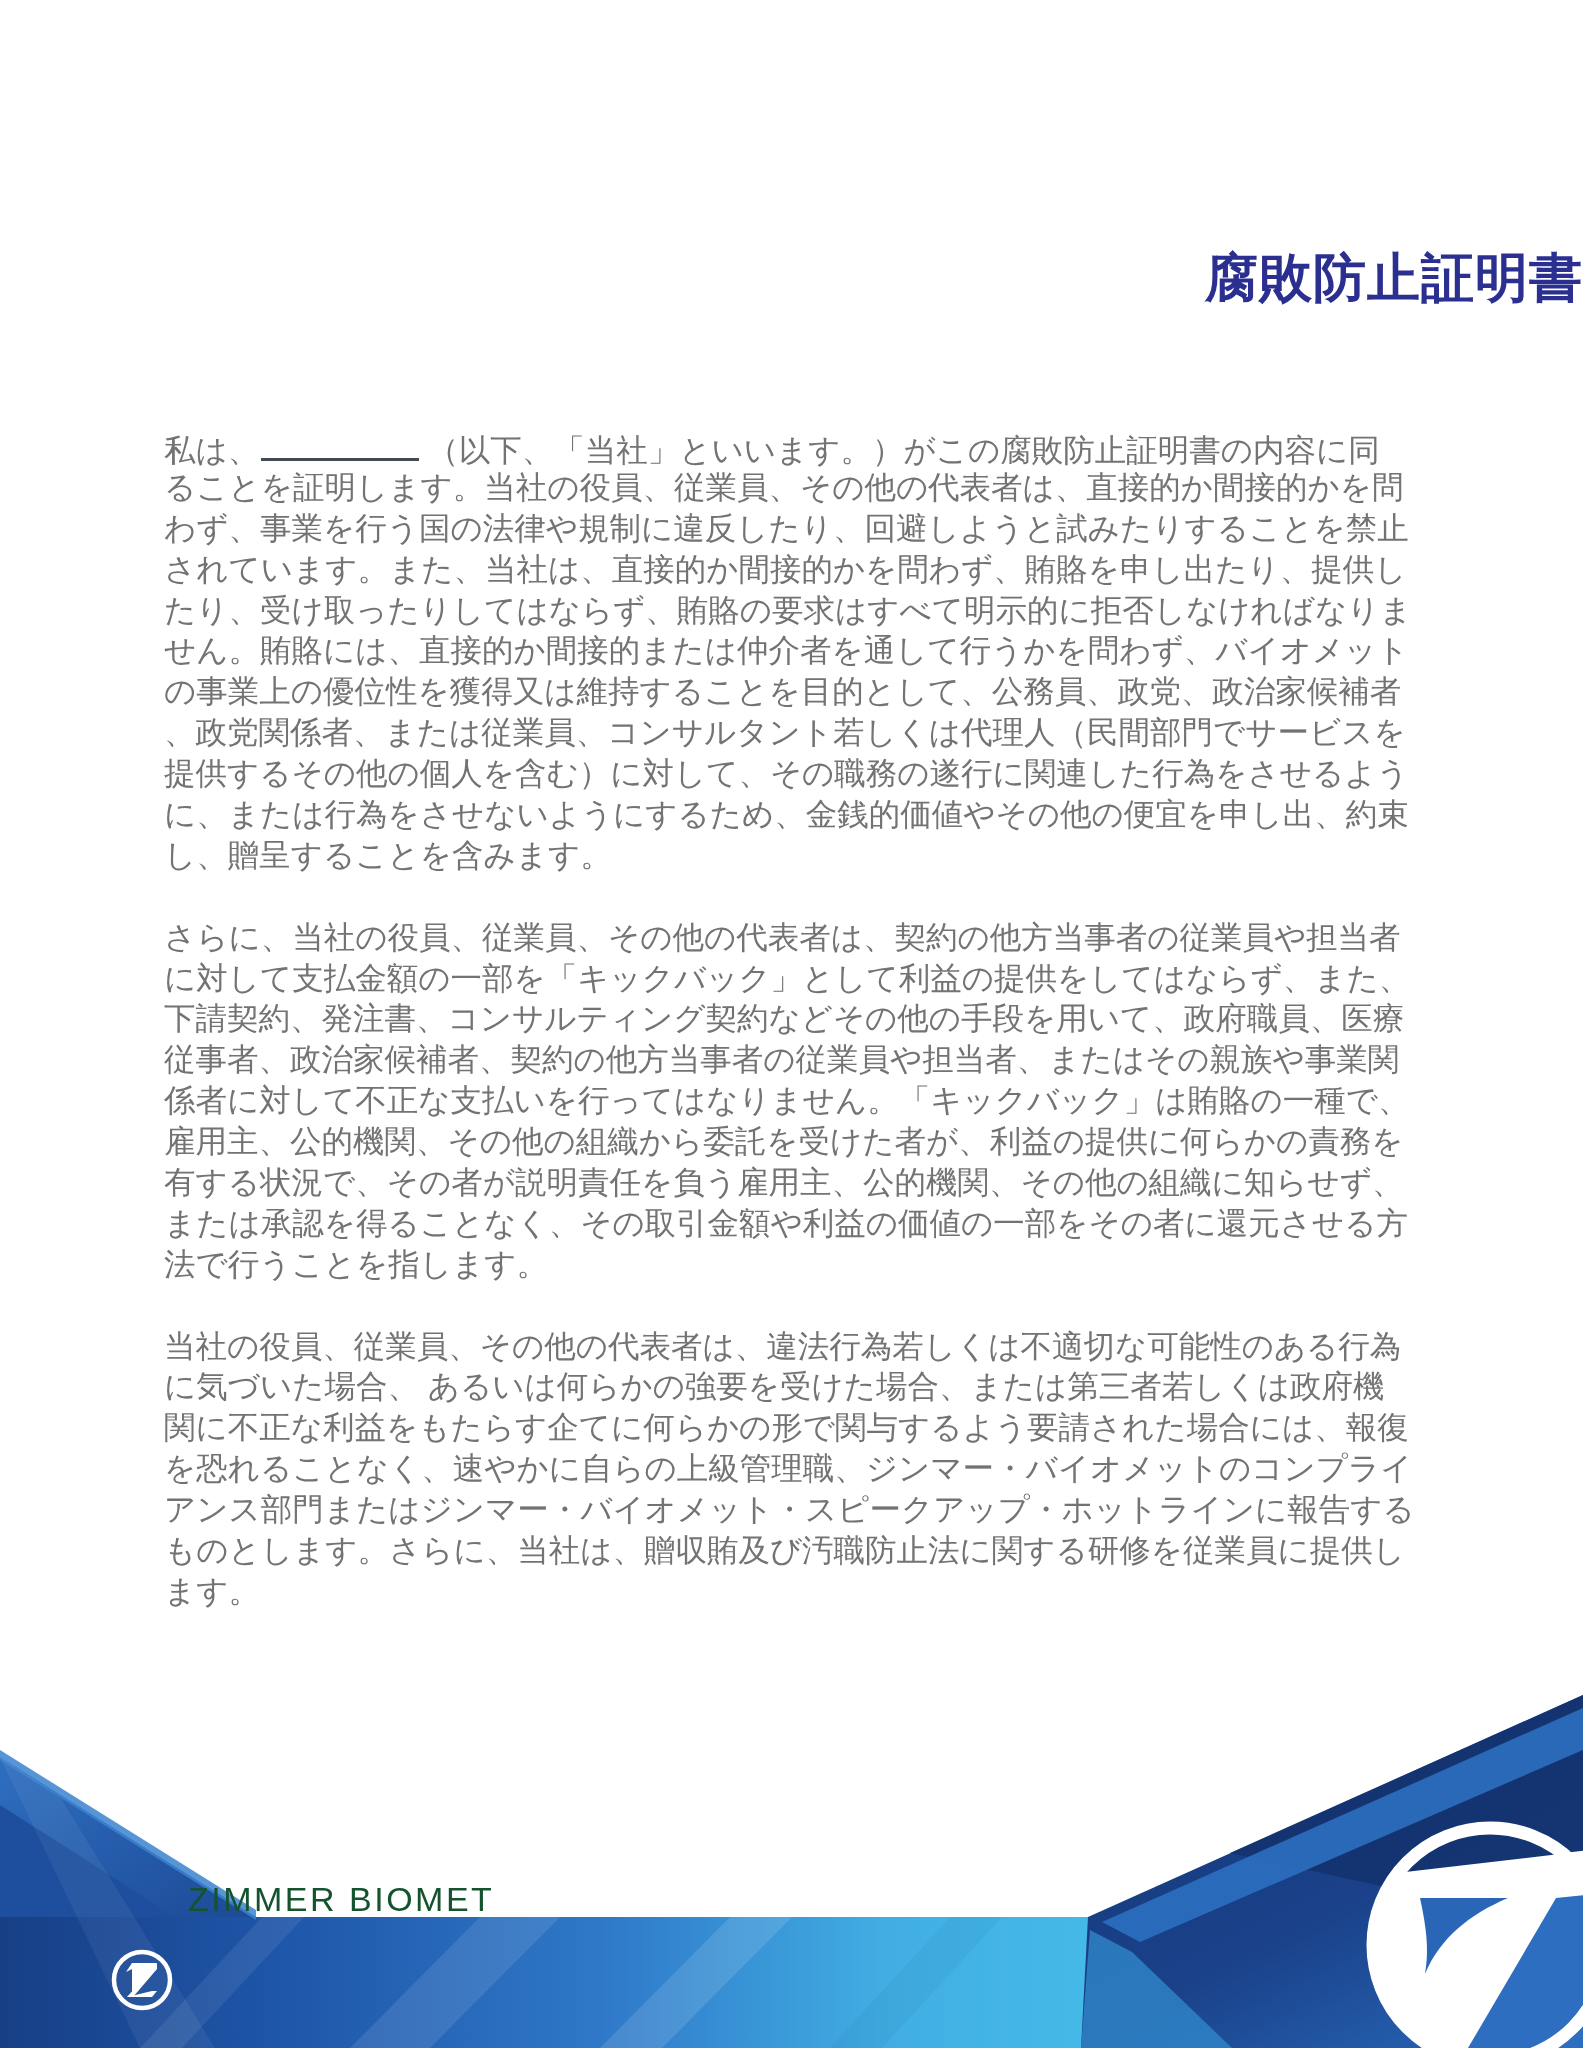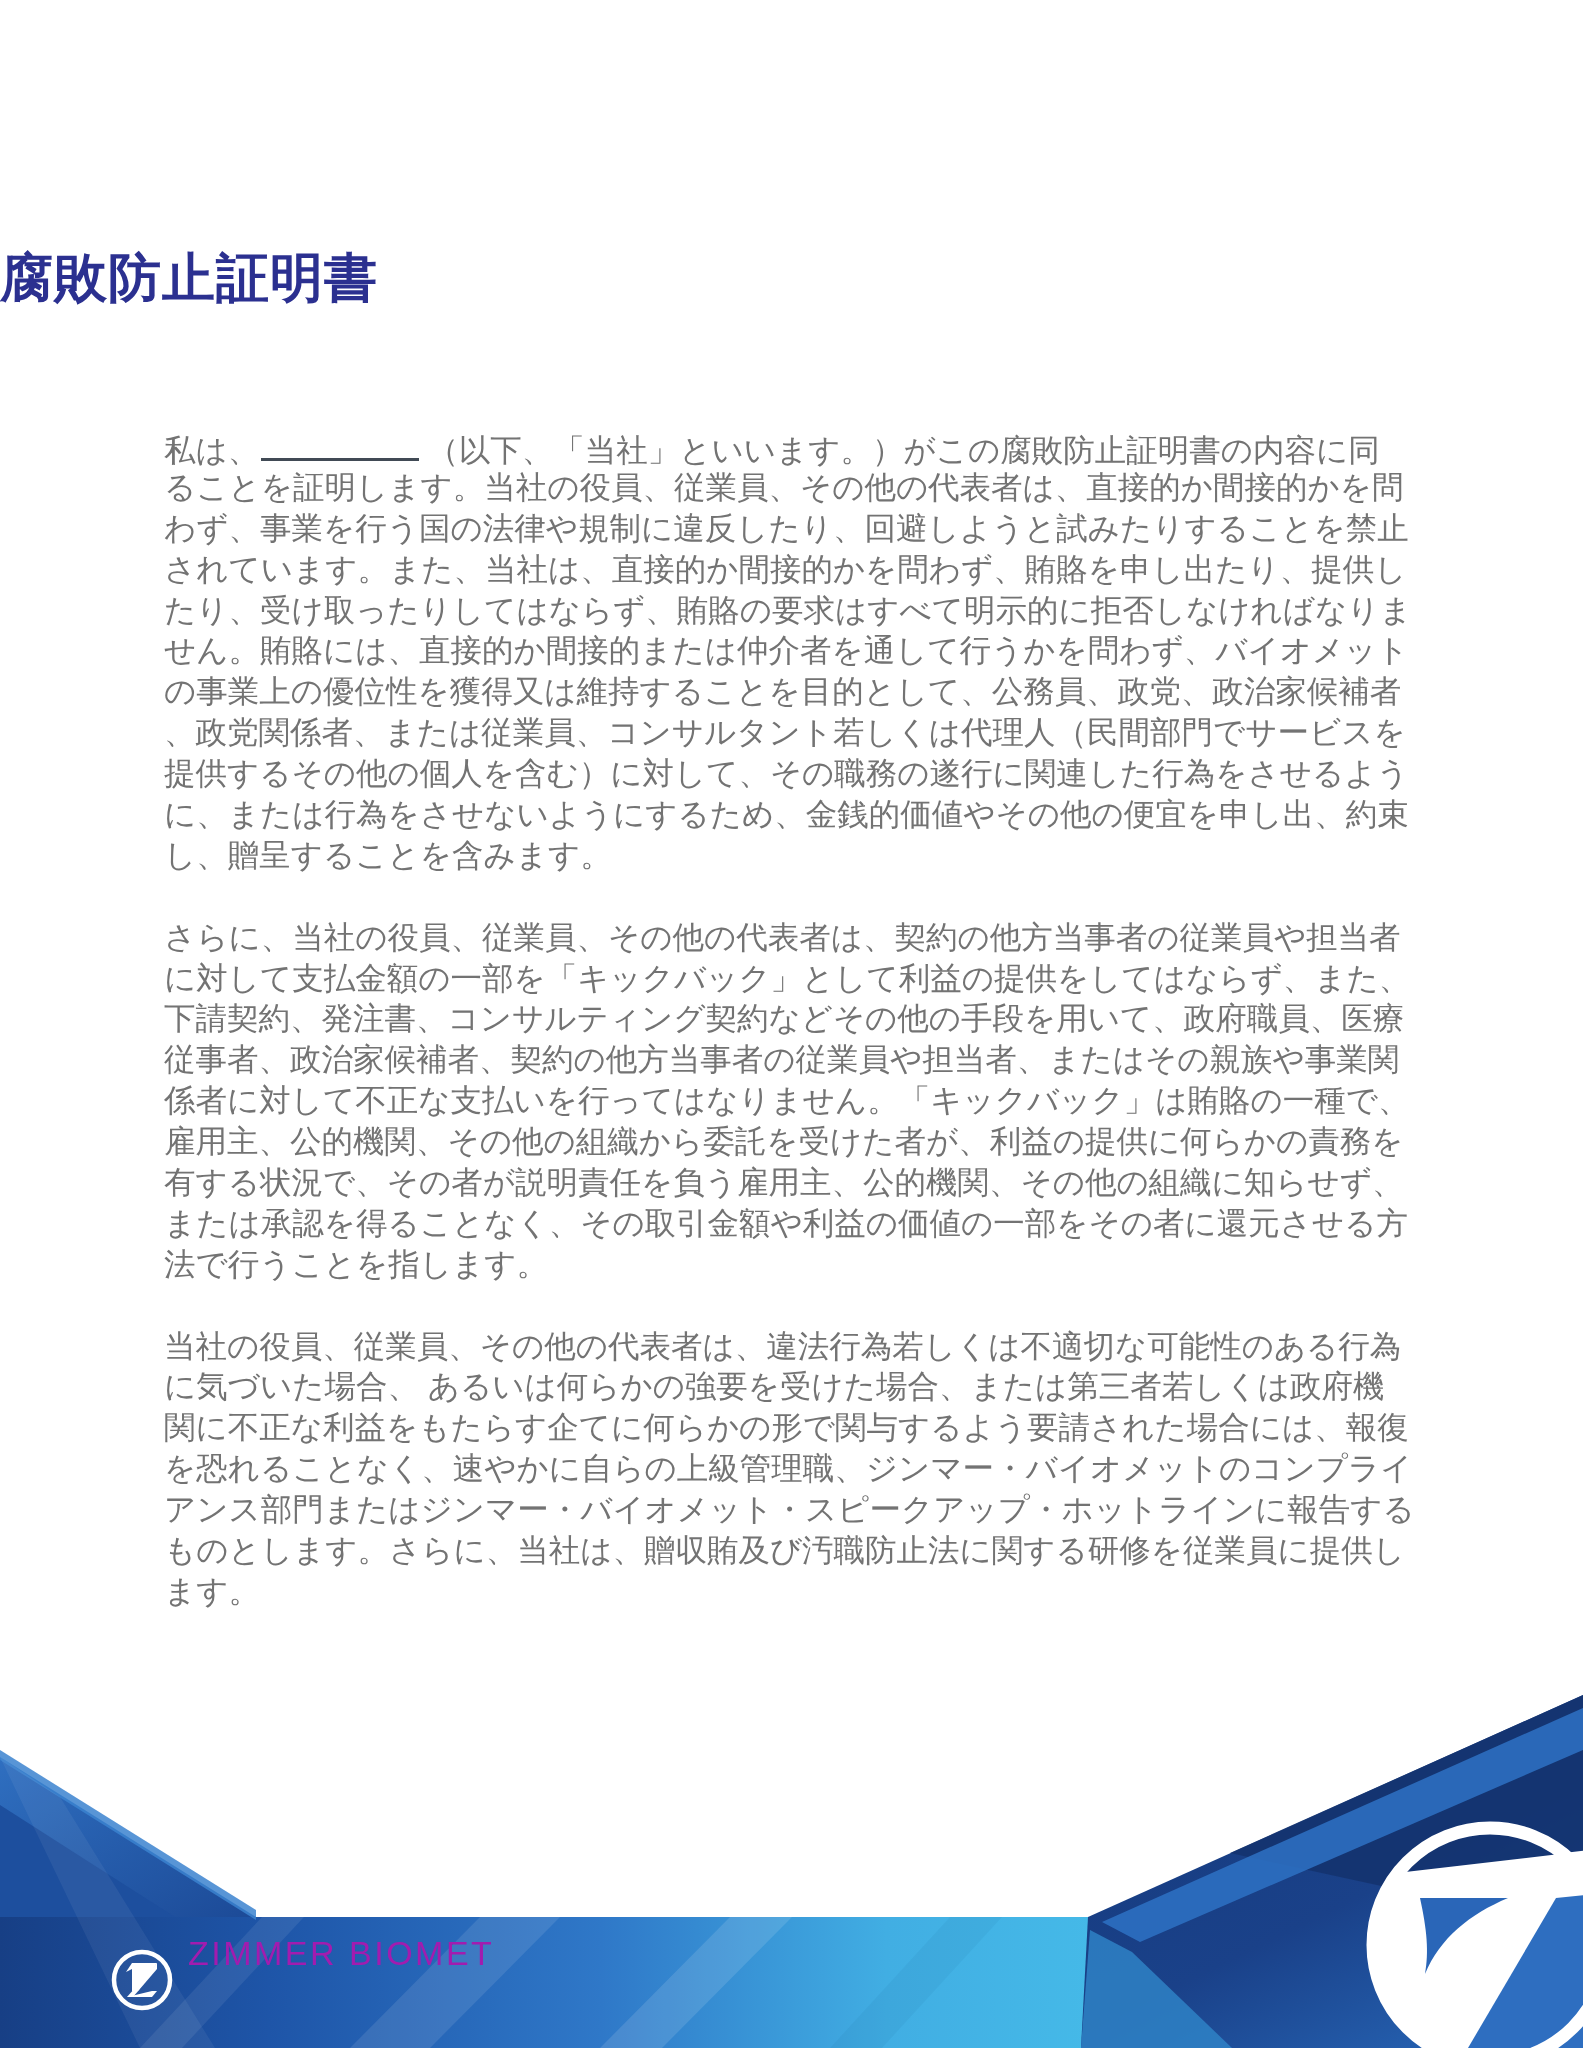--- a/index.html
+++ b/index.html
@@ -3,21 +3,21 @@
 <meta charset="utf-8">
 <style>
   html,body{margin:0;padding:0;}
   body{
     width:1583px;height:2048px;position:relative;overflow:hidden;
     background:#ffffff;
     font-family:"Liberation Sans",sans-serif;
   }
   .page-title{
     position:absolute;top:243px;left:0;width:1583px;
-    text-align:left;
+    text-align:right;
     font-size:53px;font-weight:bold;letter-spacing:1px;
     color:#2B3090;
   }
   .doc-body{
     position:absolute;top:426px;left:164px;width:1240px;
     color:#737373;
     font-size:31.5px;line-height:40.9px;
   }
   .para{margin:0 0 40.9px 0;}
   .para:last-child{margin-bottom:16px;}
@@ -25,22 +25,22 @@
   .blank{
     display:inline-block;width:158px;height:1em;
     border-bottom:3px solid #414A55;
     margin:0 8px 0 2px;vertical-align:baseline;
   }
   .footer{
     position:absolute;left:0;bottom:0;width:1583px;height:448px;
   }
   .footer svg{display:block;}
   .wordmark{
-    position:absolute;left:188px;top:1934px;
-    color:#a21caf;font-size:34px;font-weight:400;letter-spacing:2.5px;
+    position:absolute;left:188px;top:1880px;
+    color:#14532d;font-size:34px;font-weight:400;letter-spacing:2.5px;
     white-space:nowrap;
   }
 </style>
 </head>
 <body>
 
 <div class="page-title">腐敗防止証明書</div>
 
 <div class="doc-body">
 

